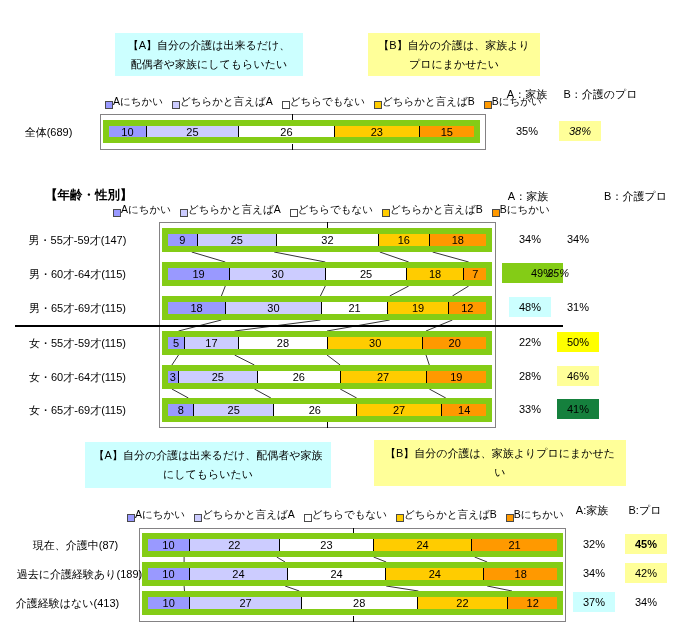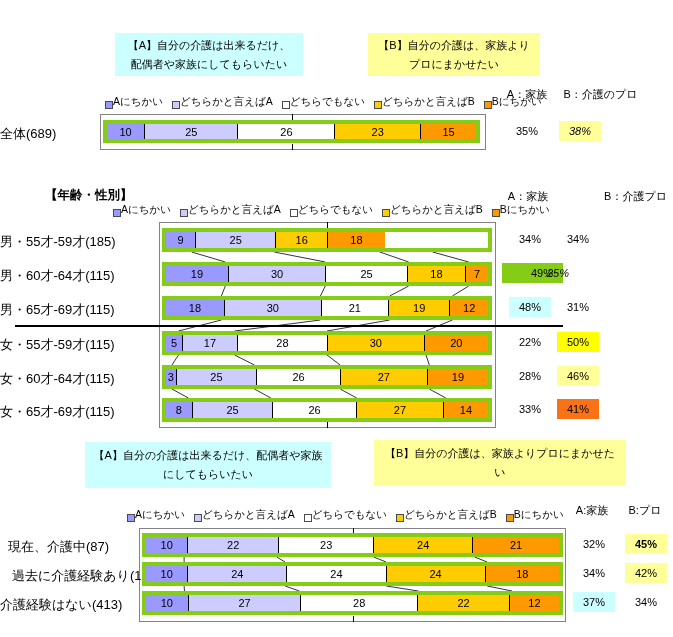--- a/index.html
+++ b/index.html
@@ -8,25 +8,25 @@
   .abs{position:absolute;}
   .page-title{font-size:13.5px;font-weight:bold;letter-spacing:0.5px;}
   .section-title{font-size:12.5px;font-weight:bold;}
   .defbox{display:flex;align-items:center;justify-content:center;text-align:center;
           font-size:11px;line-height:1.7;box-sizing:border-box;padding:2px 8px;}
   .hdr{font-size:11px;text-align:center;white-space:nowrap;}
   .legend{display:flex;align-items:center;gap:9px;font-size:10.5px;white-space:nowrap;}
   .legend .item{display:flex;align-items:flex-end;gap:0;}
   .sw{width:8px;height:8px;border:1px solid #4a4a4a;box-sizing:border-box;flex:0 0 auto;}
   .plot{box-sizing:border-box;border:1px solid #848284;background:#fff;}
-  .bar{display:flex;box-sizing:border-box;border:4px solid #84cc16;}
+  .bar{display:flex;box-sizing:border-box;border:6px solid #84cc16;}
   .seg{display:flex;align-items:center;justify-content:center;font-size:11px;
        border-left:1px solid #000;box-sizing:border-box;white-space:nowrap;overflow:visible;height:100%;}
   .seg.first{border-left:none;}
-  .cat-label{font-size:13px;text-align:left;white-space:nowrap;}
+  .cat-label{font-size:11px;text-align:center;white-space:nowrap;}
   .pct{font-size:11px;text-align:center;white-space:nowrap;}
   .pct .pill{display:inline-block;min-width:38px;padding:4px 2px;}
   .tick{width:1px;background:#000;}
   .divider{background:#000;}
   svg.slines{overflow:visible;}
 </style>
 </head>
 <body>
 
 <div class="canvas">
@@ -133,27 +133,30 @@
         <line x1="290.4" y1="98" x2="264.0" y2="109" stroke="#000" stroke-width="0.8"></line>
         <line x1="16.5" y1="133" x2="9.9" y2="143" stroke="#000" stroke-width="0.8"></line>
         <line x1="72.6" y1="133" x2="92.4" y2="143" stroke="#000" stroke-width="0.8"></line>
         <line x1="165.0" y1="133" x2="178.2" y2="143" stroke="#000" stroke-width="0.8"></line>
         <line x1="264.0" y1="133" x2="267.3" y2="143" stroke="#000" stroke-width="0.8"></line>
         <line x1="9.9" y1="167" x2="26.4" y2="176" stroke="#000" stroke-width="0.8"></line>
         <line x1="92.4" y1="167" x2="108.9" y2="176" stroke="#000" stroke-width="0.8"></line>
         <line x1="178.2" y1="167" x2="194.7" y2="176" stroke="#000" stroke-width="0.8"></line>
         <line x1="267.3" y1="167" x2="283.8" y2="176" stroke="#000" stroke-width="0.8"></line>
       </svg>
-      <div class="cat-label" style="position: absolute; left: 0px; top: 233px; width: 155px;">男・55才-59才(185)</div>
+      <div class="cat-label" style="position: absolute; left: 0px; top: 233px; width: 155px;">男・55才-59才(147)</div>
       <div class="bar" style="position: absolute; left: 162px; top: 228px; width: 330px; height: 24px;">
         <div class="seg first" style="width: 9%; background: rgb(153, 153, 255);">
           <span>9</span>
         </div>
         <div class="seg" style="width: 25%; background: rgb(204, 204, 255);">
           <span>25</span>
+        </div>
+        <div class="seg" style="width: 32%; background: rgb(255, 255, 255);">
+          <span>32</span>
         </div>
         <div class="seg" style="width: 16%; background: rgb(255, 204, 0);">
           <span>16</span>
         </div>
         <div class="seg" style="width: 18%; background: rgb(255, 153, 0);">
           <span>18</span>
         </div>
       </div>
       <div class="pct" style="position: absolute; left: 502px; top: 233px; width: 56px;"><span>34%</span></div>
       <div class="pct" style="position: absolute; left: 550px; top: 233px; width: 56px;"><span>34%</span></div>
@@ -249,21 +252,21 @@
           <span>26</span>
         </div>
         <div class="seg" style="width: 27%; background: rgb(255, 204, 0);">
           <span>27</span>
         </div>
         <div class="seg" style="width: 14%; background: rgb(255, 153, 0);">
           <span>14</span>
         </div>
       </div>
       <div class="pct" style="position: absolute; left: 502px; top: 403px; width: 56px;"><span>33%</span></div>
-      <div class="pct" style="position: absolute; left: 550px; top: 399px; width: 56px;"><span class="pill" style="background: #f97316;">41%</span></div>
+      <div class="pct" style="position: absolute; left: 550px; top: 399px; width: 56px;"><span class="pill" style="background: #15803d;">41%</span></div>
     </div>
 
   <div class="abs divider" style="left:15px;top:325px;width:548px;height:2px;"></div>
 
   <div class="abs defbox" style="left:85px;top:442px;width:246px;height:46px;background:#CCFFFF;">【A】自分の介護は出来るだけ、配偶者や家族にしてもらいたい</div>
   <div class="abs defbox" style="left:374px;top:440px;width:252px;height:46px;background:#FFFF99;">【B】自分の介護は、家族よりプロにまかせたい</div>
 
   <div class="abs hdr" style="left:567px;top:503px;width:50px;">A:家族</div>
   <div class="abs hdr" style="left:620px;top:503px;width:50px;">B:プロ</div>
   <div class="abs legend" style="left:127px;top:508px;" id="legend-3">

